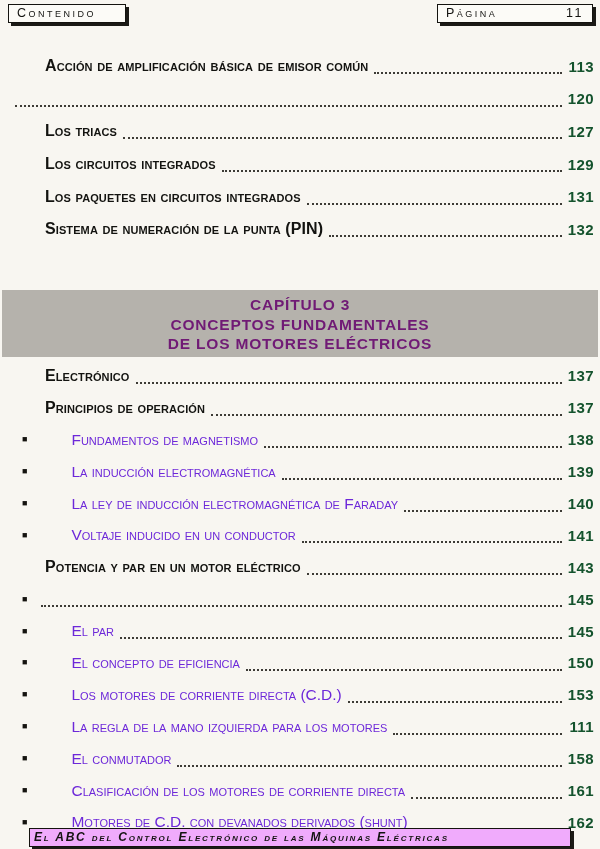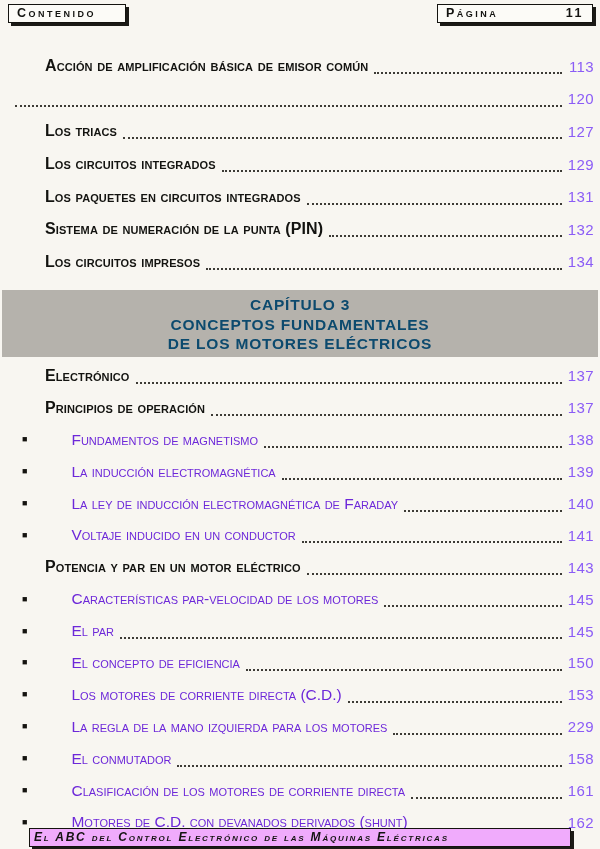--- a/index.html
+++ b/index.html
@@ -10,21 +10,21 @@
     font-family:"Liberation Sans", sans-serif;
     color:#131310;
     overflow:hidden;
   }
   
   .hdr-box {
     position:absolute; top:4px;
     background:#fcfbf7;
     border:1.5px solid #14130f;
     box-shadow:3px 3px 0 #1b1a16;
-    font-weight:bold;
+    font-weight:normal;
     font-variant:small-caps;
     font-size:12.5px;
     letter-spacing:2.5px;
     padding:1px 8px 2px;
     white-space:nowrap;
   }
   .hdr-left { left:8px; min-width:118px; }
   .hdr-right { right:7px; width:156px; display:flex; justify-content:space-between; align-items:flex-end; }
   
   .toc { position:absolute; left:9px; right:6px; }
@@ -48,35 +48,36 @@
     height:14px;
     margin:0 4px 0 6px;
     border-bottom:2.4px dotted #3d3b36;
     transform:translateY(1px);
   }
   .page {
     font-size:15px;
     min-width:28px;
     text-align:right;
     letter-spacing:0.4px;
-    color:#8b5cf6;
+    color:#14532d;
+    font-weight:bold;
   }
   
   .banner {
     position:absolute; top:290px; left:2px; right:2px; height:67px;
     background:#b5b2ac;
     text-align:center;
     padding-top:5px;
   }
   .banner-line {
     font-weight:bold;
     font-size:15.5px;
     line-height:19.5px;
     letter-spacing:0.8px;
-    color:#0c4a6e;
+    color:#701a75;
   }
   
   .footer {
     position:absolute; left:29px; right:29px; bottom:2px;
     background:#f0abfc;
     border:1.5px solid #14130f;
     box-shadow:3px 3px 0 #1b1a16;
     text-align:left;
     font-weight:bold;
     font-variant:small-caps;
@@ -121,25 +122,20 @@
   <div class="row main">
     <span class="label">Los paquetes en circuitos integrados</span>
     <span class="leader"></span>
     <span class="page">131</span>
   </div>
   <div class="row main">
     <span class="label">Sistema de numeración de la punta (PIN)</span>
     <span class="leader"></span>
     <span class="page">132</span>
   </div>
-  <div class="row main">
-    <span class="label">Los circuitos impresos</span>
-    <span class="leader"></span>
-    <span class="page">134</span>
-  </div>
 </div>
 
 <div class="banner">
   <div class="banner-line">CAPÍTULO 3</div>
   <div class="banner-line">CONCEPTOS FUNDAMENTALES</div>
   <div class="banner-line">DE LOS MOTORES ELÉCTRICOS</div>
 </div>
 
 <div class="toc toc-bottom">
   <div class="row main">
@@ -176,21 +172,20 @@
     <span class="leader"></span>
     <span class="page">141</span>
   </div>
   <div class="row main">
     <span class="label">Potencia y par en un motor eléctrico</span>
     <span class="leader"></span>
     <span class="page">143</span>
   </div>
   <div class="row sub">
     <span class="bullet">■</span>
-    <span class="label">Características par-velocidad de los motores</span>
     <span class="leader"></span>
     <span class="page">145</span>
   </div>
   <div class="row sub">
     <span class="bullet">■</span>
     <span class="label">El par</span>
     <span class="leader"></span>
     <span class="page">145</span>
   </div>
   <div class="row sub">
@@ -202,21 +197,21 @@
   <div class="row sub">
     <span class="bullet">■</span>
     <span class="label">Los motores de corriente directa (C.D.)</span>
     <span class="leader"></span>
     <span class="page">153</span>
   </div>
   <div class="row sub">
     <span class="bullet">■</span>
     <span class="label">La regla de la mano izquierda para los motores</span>
     <span class="leader"></span>
-    <span class="page">229</span>
+    <span class="page">111</span>
   </div>
   <div class="row sub">
     <span class="bullet">■</span>
     <span class="label">El conmutador</span>
     <span class="leader"></span>
     <span class="page">158</span>
   </div>
   <div class="row sub">
     <span class="bullet">■</span>
     <span class="label">Clasificación de los motores de corriente directa</span>

